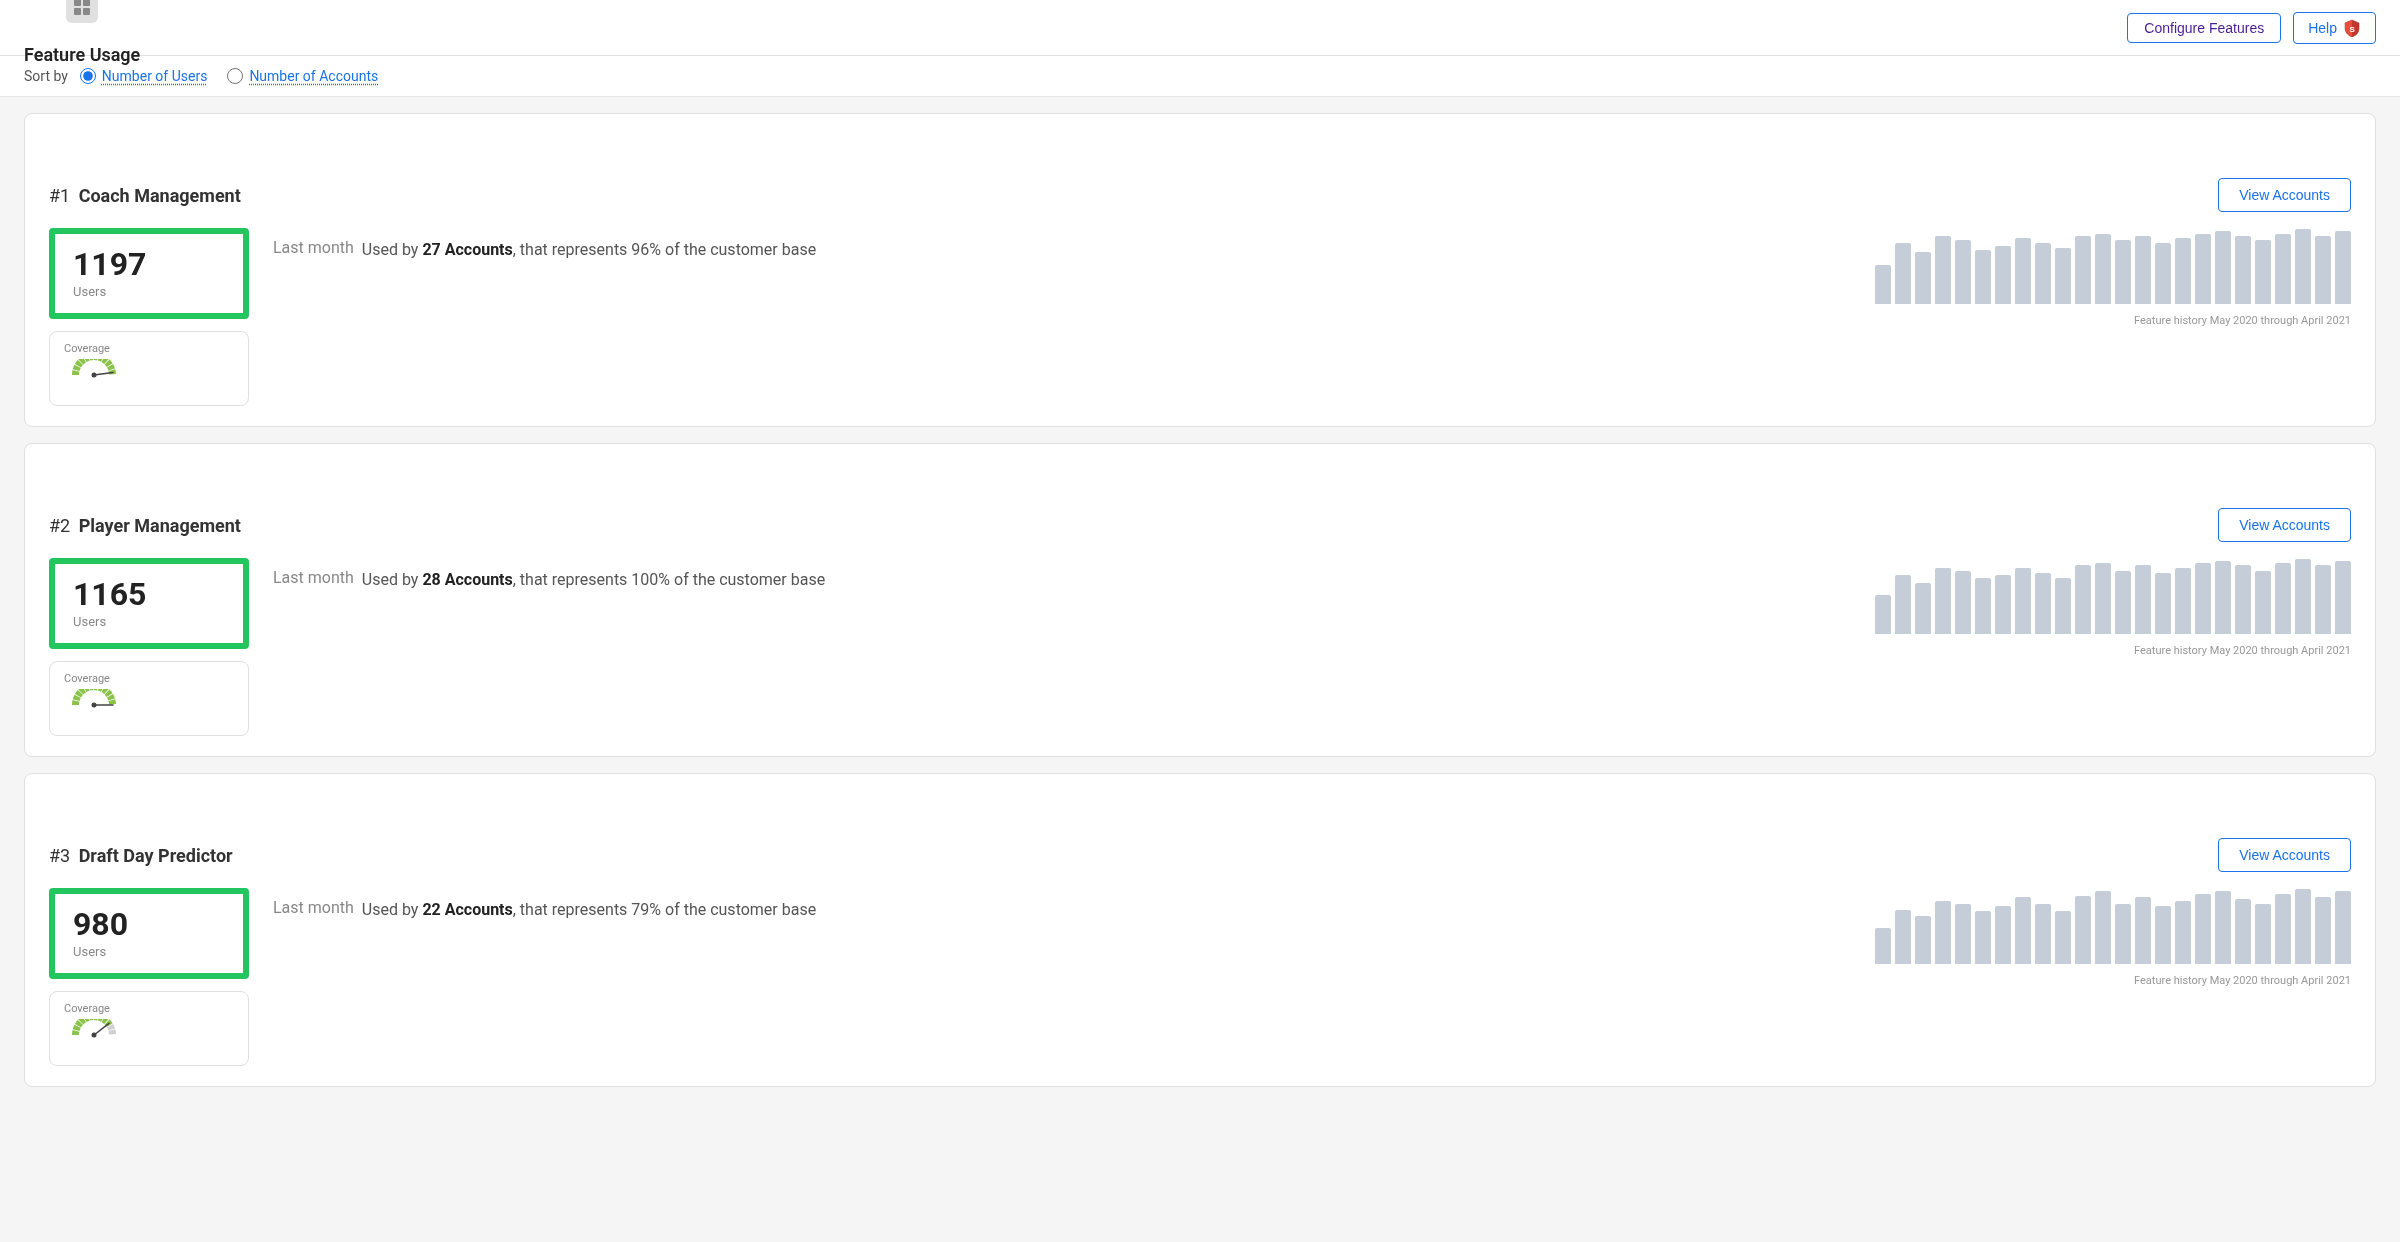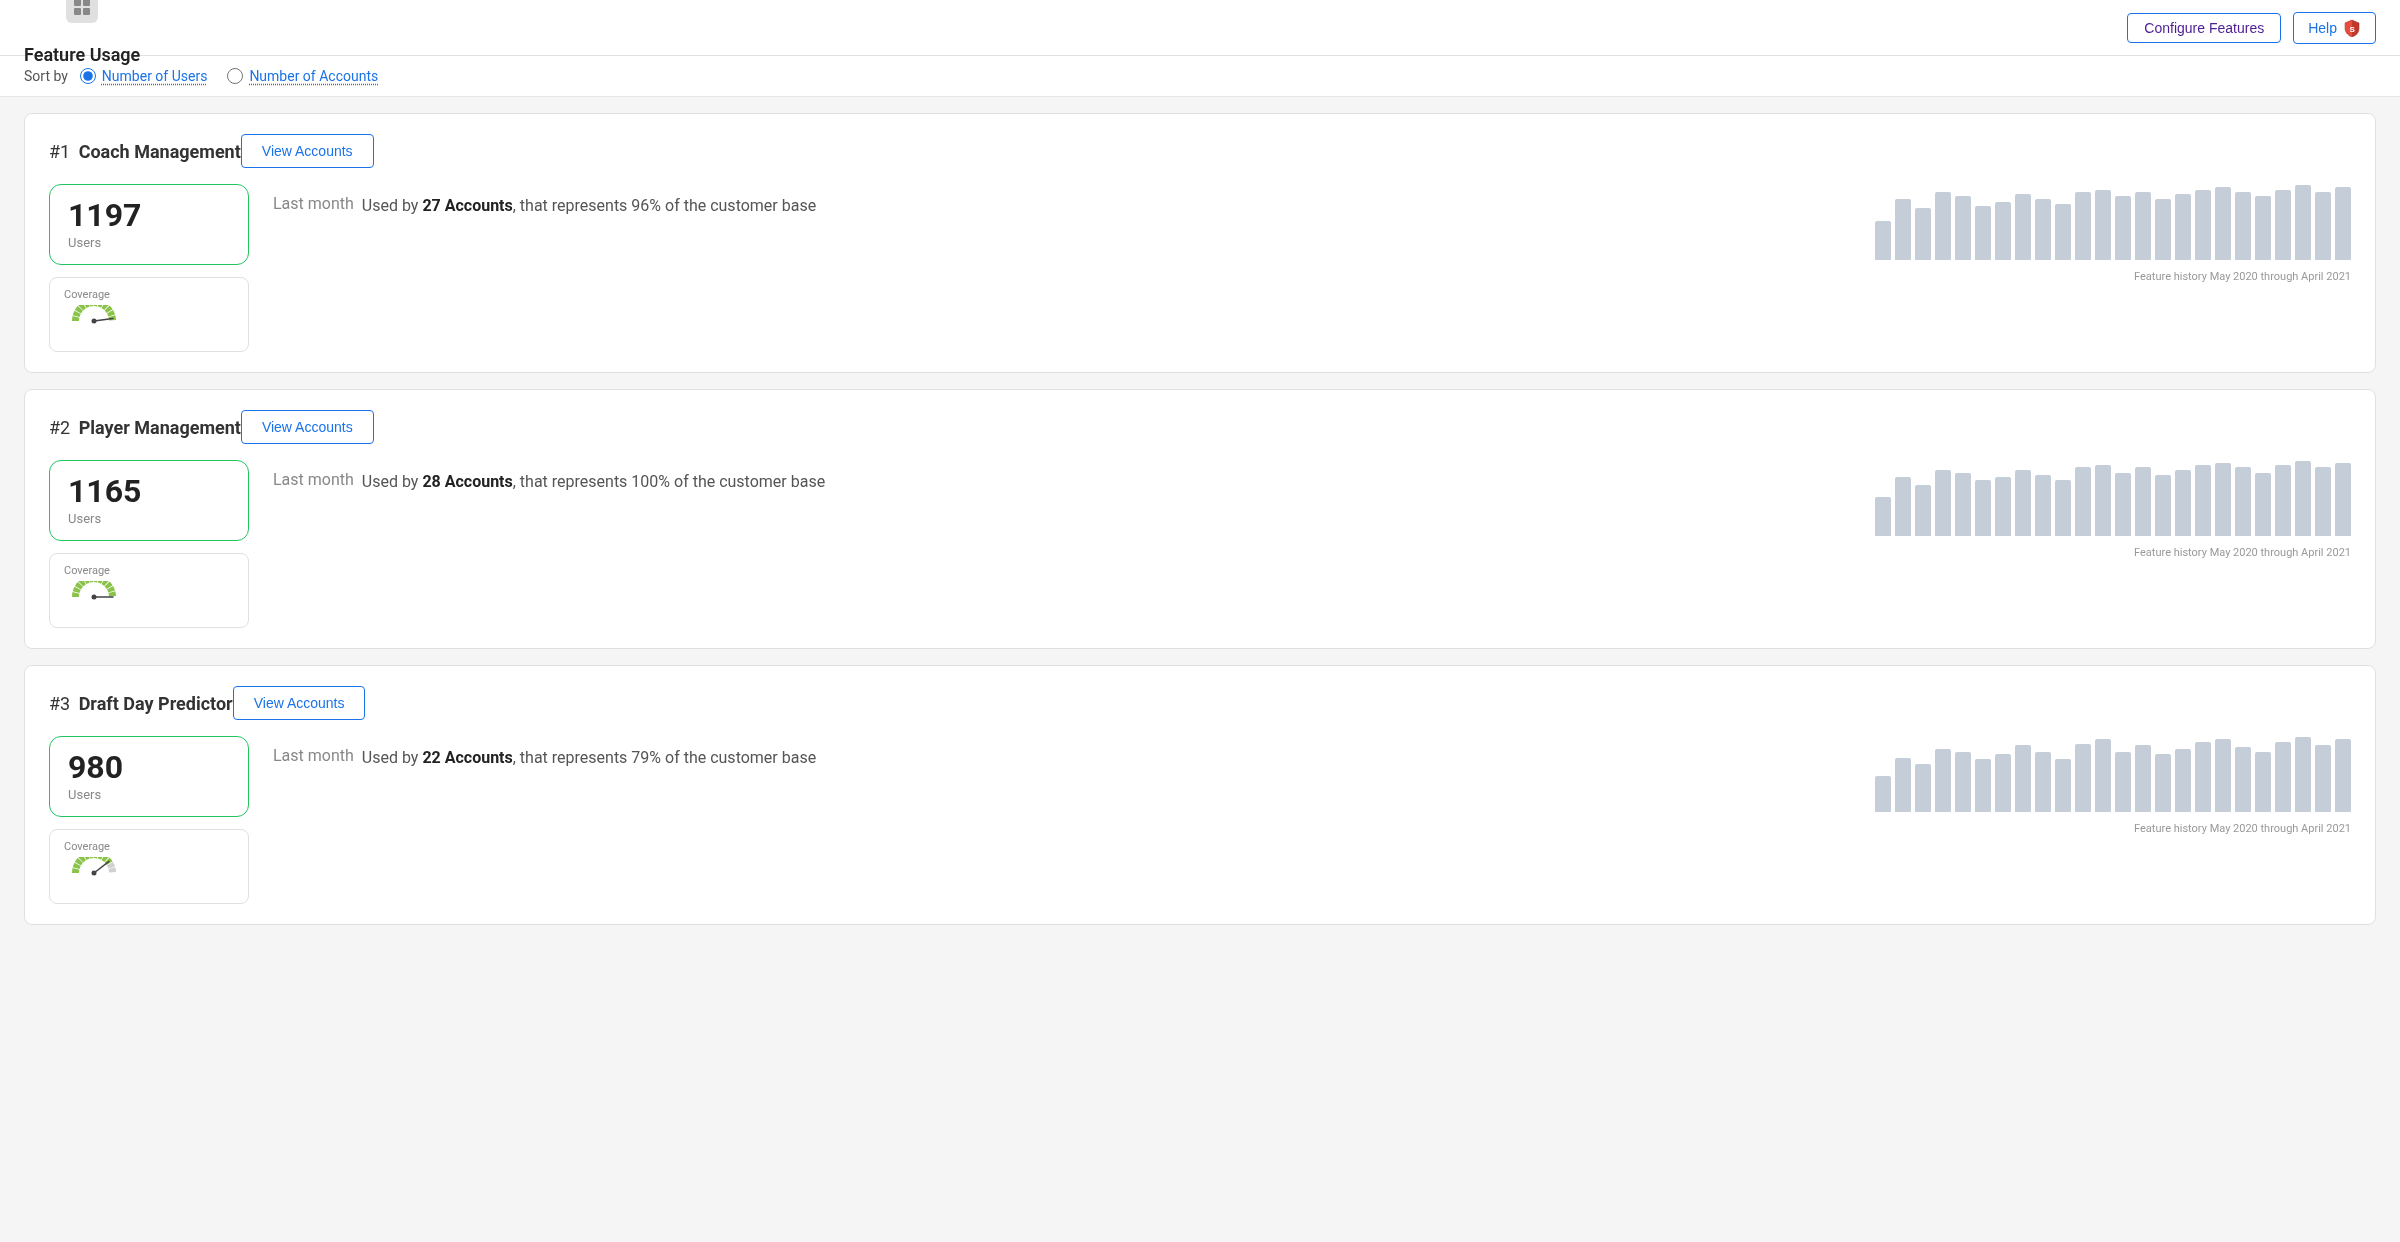--- a/index.html
+++ b/index.html
@@ -111,21 +111,23 @@
     }
     .feature-card {
       background: #fff;
       border: 1px solid #e0e0e0;
       border-radius: 8px;
       padding: 20px 24px;
     }
     .card-header {
       display: flex;
       align-items: center;
+      justify-content: space-between;
       margin-bottom: 16px;
+      margin-top: 44px;
     }
     .feature-title {
       font-size: 18px;
       color: #333;
     }
     .feature-rank {
       font-weight: 400;
       margin-right: 4px;
     }
     .feature-name {
@@ -146,22 +148,22 @@
       align-items: flex-start;
       gap: 24px;
     }
     .stats-column {
       display: flex;
       flex-direction: column;
       gap: 12px;
       min-width: 200px;
     }
     .stat-box {
-      border: 1px solid #22c55e;
-      border-radius: 12px;
+      border: 6px solid #22c55e;
+      border-radius: 4px;
       padding: 14px 18px;
       background: #fff;
       min-width: 140px;
     }
     .stat-number {
       font-size: 32px;
       font-weight: 700;
       color: #222;
       line-height: 1;
     }

